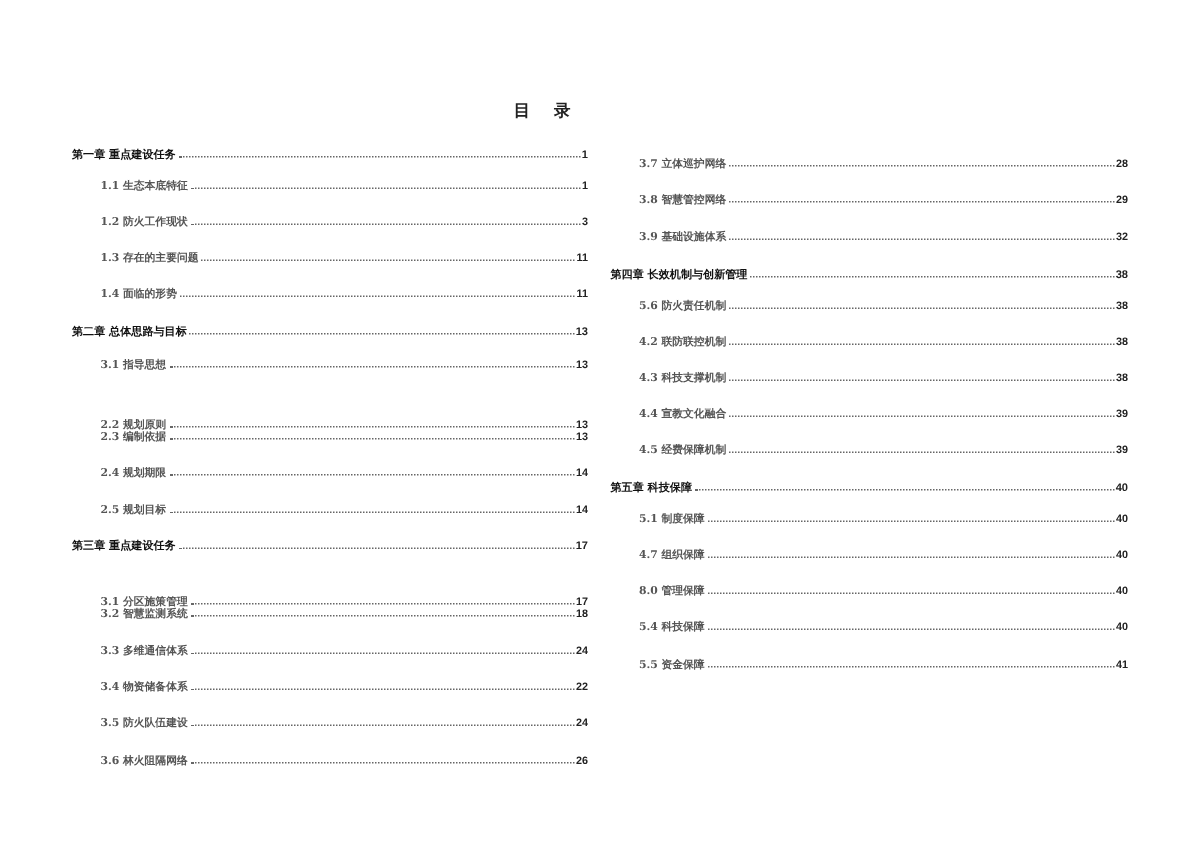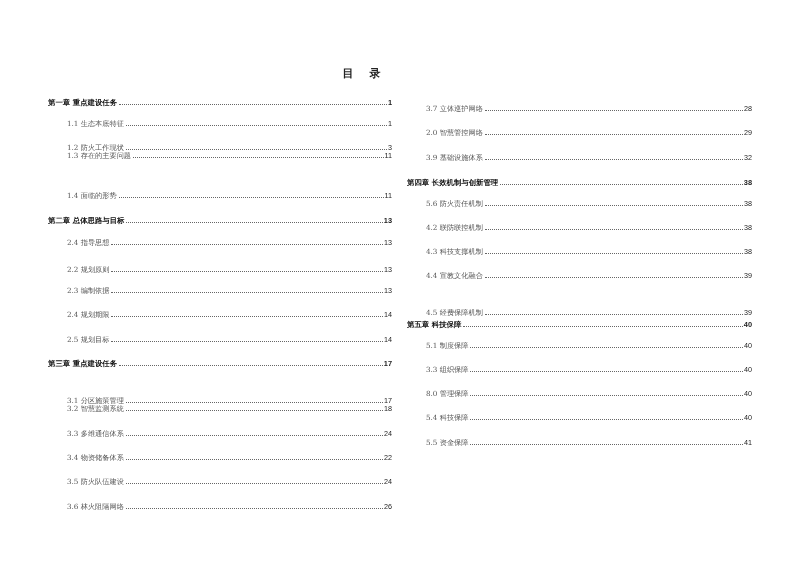--- a/index.html
+++ b/index.html
@@ -1,21 +1,21 @@
 <!DOCTYPE html>
 <html><head>
 <meta charset="utf-8">
 <style>
   html, body { margin: 0; padding: 0; background: #ffffff; }
   body { width: 800px; height: 566px; position: relative; overflow: hidden; font-family: "DejaVu Sans", "Liberation Sans", sans-serif; color: #222; }
   .title { position: absolute; left: 0; width: 729px; top: 66px; text-align: center; font-size: 11px; font-weight: bold; letter-spacing: 6px; color: #222; }
   .col { position: absolute; top: 0; }
   .col.left { left: 48px; width: 344px; }
   .col.right { left: 407px; width: 345px; }
-  .entry { position: absolute; left: 0; right: 0; height: 12px; display: flex; align-items: flex-end; font-size: 7.2px; line-height: 9px; white-space: nowrap; }
+  .entry { position: absolute; left: 0; right: 0; height: 12px; display: flex; align-items: flex-end; font-size: 7.2px; line-height: 9px; white-space: nowrap; font-weight: bold; }
   .entry.chapter { font-weight: bold; color: #111; font-size: 7.4px; }
   .entry.section { padding-left: 19px; color: #555; font-family: "DejaVu Serif", "Liberation Serif", serif; }
   .entry .label { flex: 0 0 auto; padding-right: 1px; }
   .entry .leader { flex: 1 1 auto; border-bottom: 1px dotted #666; margin: 0 1px 2px 1px; height: 1px; }
   .entry .page { flex: 0 0 auto; font-family: "Liberation Sans", sans-serif; color: #222; }
   .entry.chapter .page { font-weight: bold; }
 </style>
 </head>
 <body>
 
@@ -30,41 +30,41 @@
   <div class="entry section" style="top:116px">
       <span class="label">1.1 生态本底特征</span>
       <span class="leader"></span>
       <span class="page">1</span>
     </div>
   <div class="entry section" style="top:140px">
       <span class="label">1.2 防火工作现状</span>
       <span class="leader"></span>
       <span class="page">3</span>
     </div>
-  <div class="entry section" style="top:148px">
+  <div class="entry section" style="top:164px">
       <span class="label">1.3 存在的主要问题</span>
       <span class="leader"></span>
       <span class="page">11</span>
     </div>
   <div class="entry section" style="top:188px">
       <span class="label">1.4 面临的形势</span>
       <span class="leader"></span>
       <span class="page">11</span>
     </div>
   <div class="entry chapter" style="top:213px">
       <span class="label">第二章  总体思路与目标</span>
       <span class="leader"></span>
       <span class="page">13</span>
     </div>
   <div class="entry section" style="top:235px">
-      <span class="label">2.4  指导思想</span>
+      <span class="label">3.1  指导思想</span>
       <span class="leader"></span>
       <span class="page">13</span>
     </div>
-  <div class="entry section" style="top:262px">
+  <div class="entry section" style="top:275px">
       <span class="label">2.2  规划原则</span>
       <span class="leader"></span>
       <span class="page">13</span>
     </div>
   <div class="entry section" style="top:283px">
       <span class="label">2.3  编制依据</span>
       <span class="leader"></span>
       <span class="page">13</span>
     </div>
   <div class="entry section" style="top:307px">
@@ -114,21 +114,21 @@
     </div>
 </div>
 
 <div class="col right">
   <div class="entry section" style="top:101px">
       <span class="label">3.7  立体巡护网络</span>
       <span class="leader"></span>
       <span class="page">28</span>
     </div>
   <div class="entry section" style="top:125px">
-      <span class="label">2.0  智慧管控网络</span>
+      <span class="label">3.8  智慧管控网络</span>
       <span class="leader"></span>
       <span class="page">29</span>
     </div>
   <div class="entry section" style="top:150px">
       <span class="label">3.9  基础设施体系</span>
       <span class="leader"></span>
       <span class="page">32</span>
     </div>
   <div class="entry chapter" style="top:175px">
       <span class="label">第四章  长效机制与创新管理</span>
@@ -148,37 +148,37 @@
   <div class="entry section" style="top:244px">
       <span class="label">4.3 科技支撑机制</span>
       <span class="leader"></span>
       <span class="page">38</span>
     </div>
   <div class="entry section" style="top:268px">
       <span class="label">4.4 宣教文化融合</span>
       <span class="leader"></span>
       <span class="page">39</span>
     </div>
-  <div class="entry section" style="top:305px">
+  <div class="entry section" style="top:292px">
       <span class="label">4.5 经费保障机制</span>
       <span class="leader"></span>
       <span class="page">39</span>
     </div>
   <div class="entry chapter" style="top:317px">
       <span class="label">第五章  科技保障</span>
       <span class="leader"></span>
       <span class="page">40</span>
     </div>
   <div class="entry section" style="top:338px">
       <span class="label">5.1  制度保障</span>
       <span class="leader"></span>
       <span class="page">40</span>
     </div>
   <div class="entry section" style="top:362px">
-      <span class="label">3.3  组织保障</span>
+      <span class="label">4.7  组织保障</span>
       <span class="leader"></span>
       <span class="page">40</span>
     </div>
   <div class="entry section" style="top:386px">
       <span class="label">8.0  管理保障</span>
       <span class="leader"></span>
       <span class="page">40</span>
     </div>
   <div class="entry section" style="top:410px">
       <span class="label">5.4  科技保障</span>

